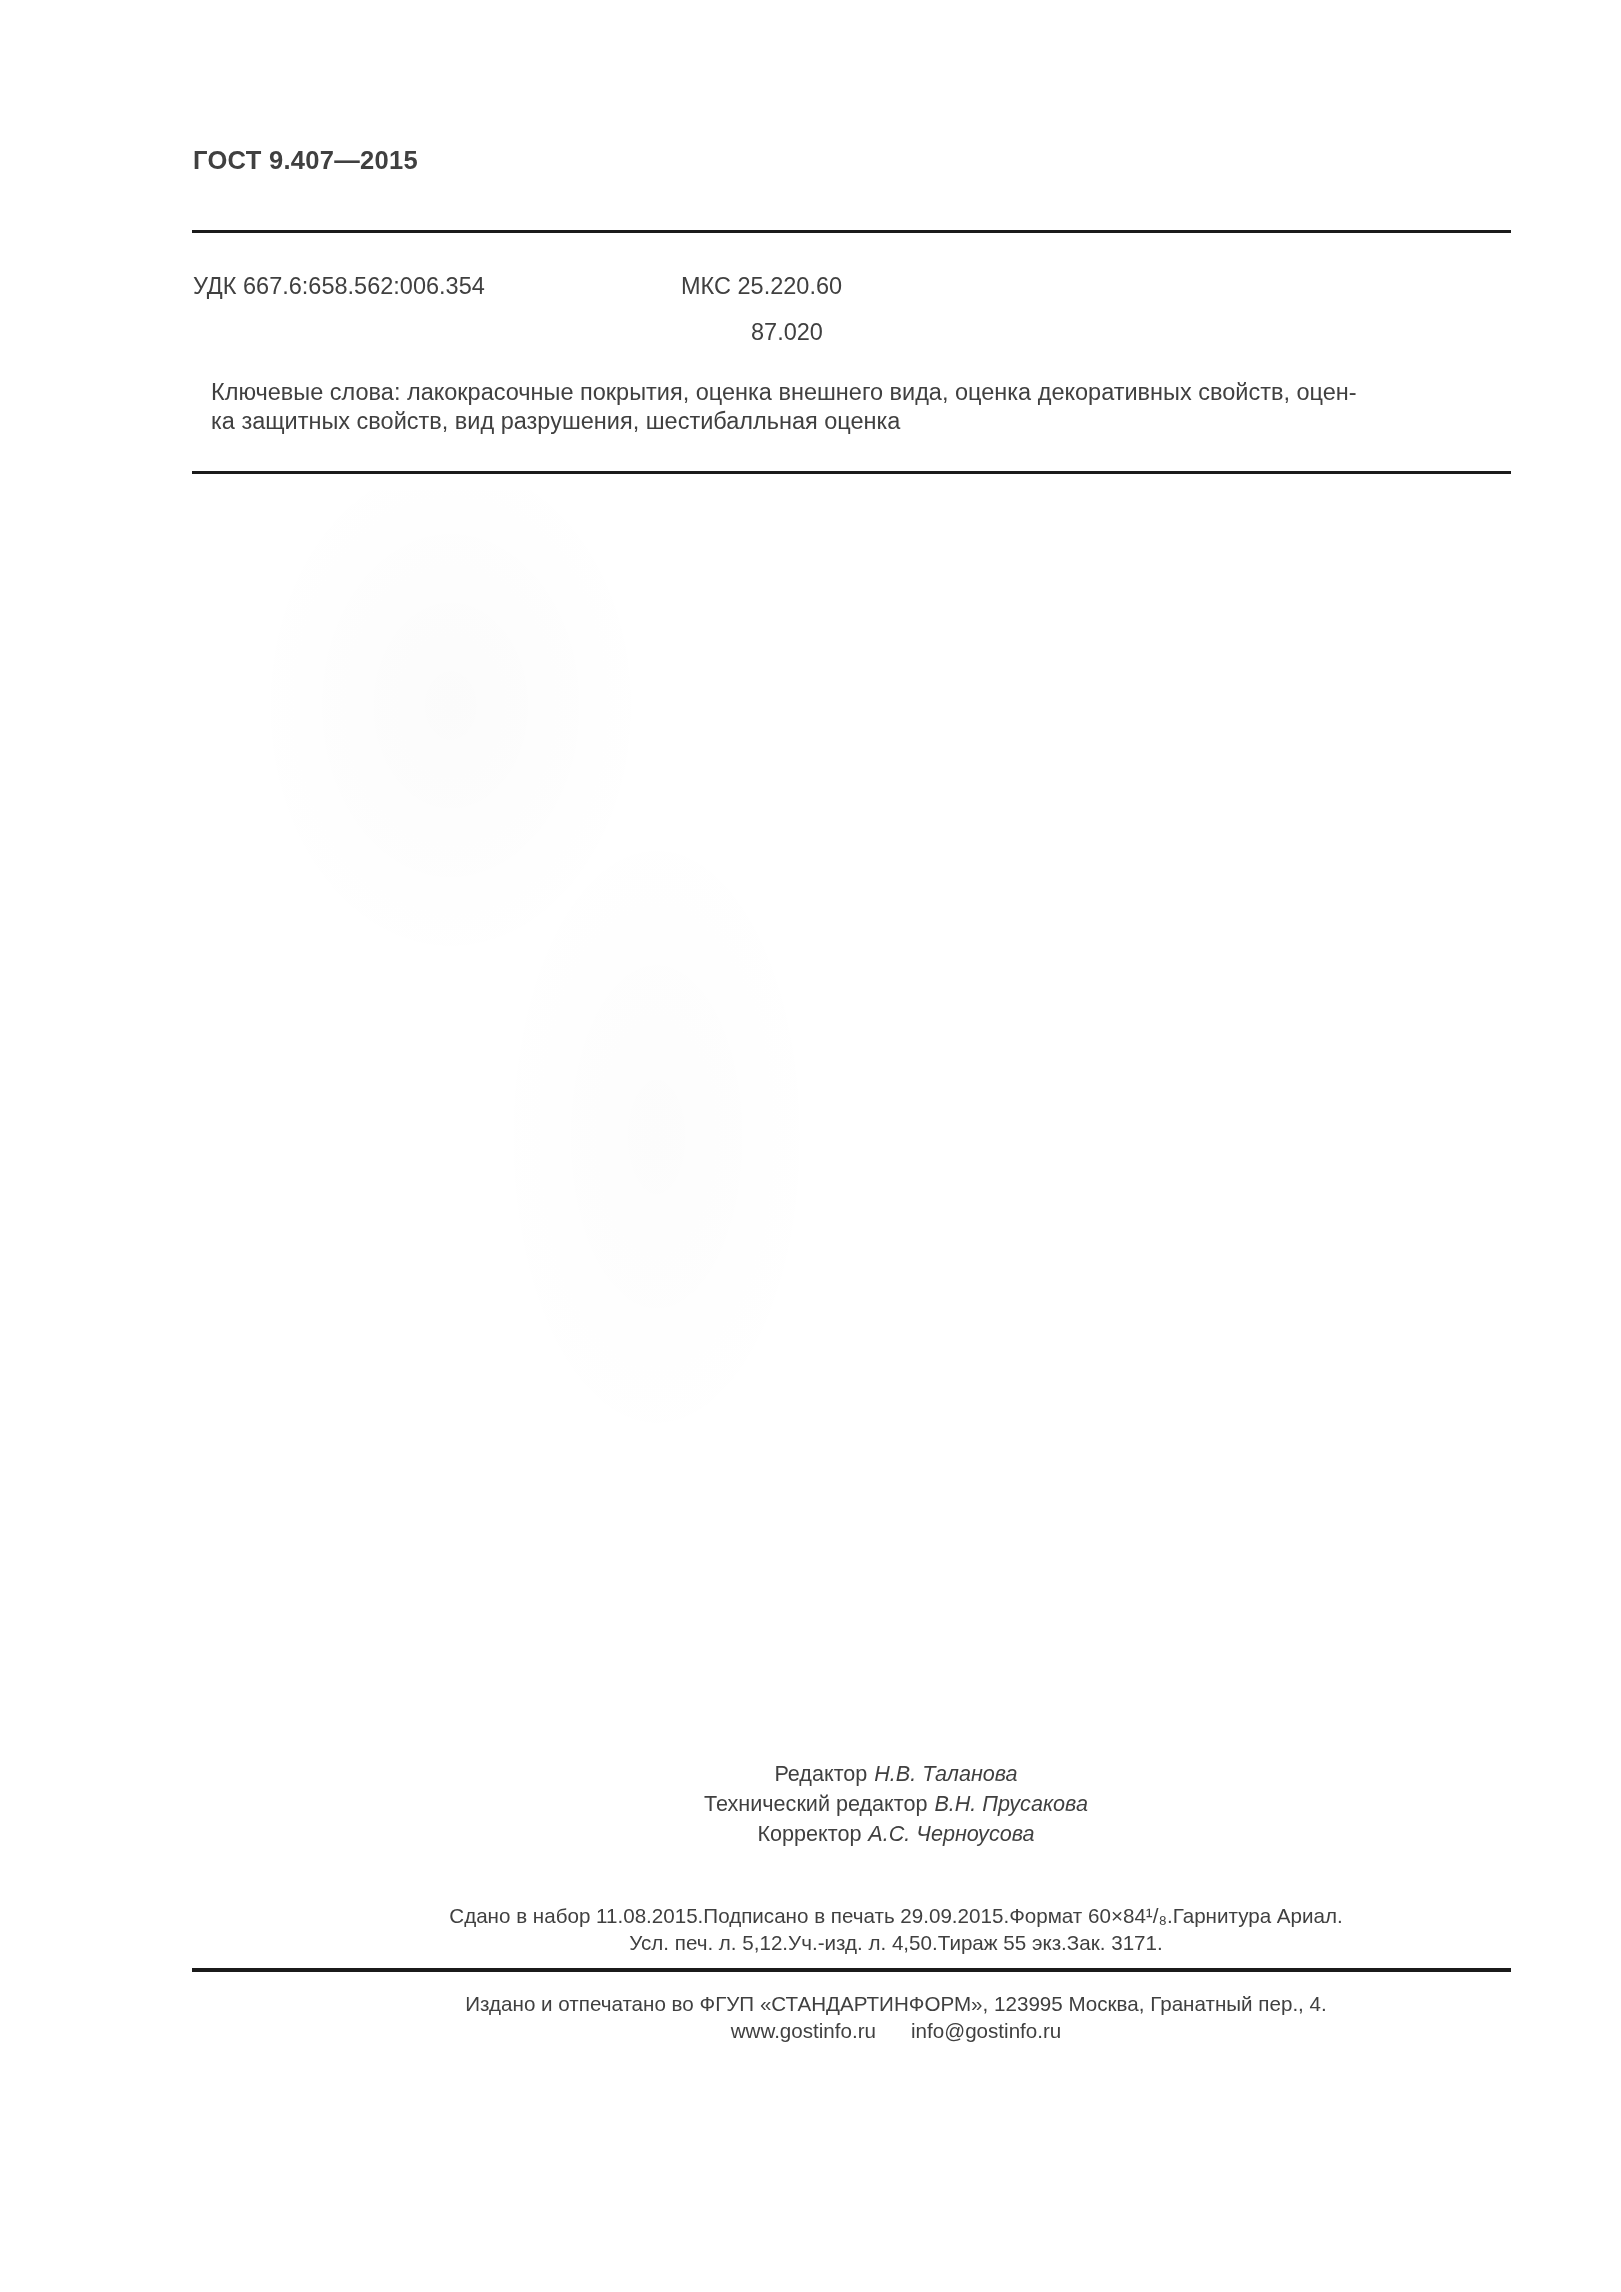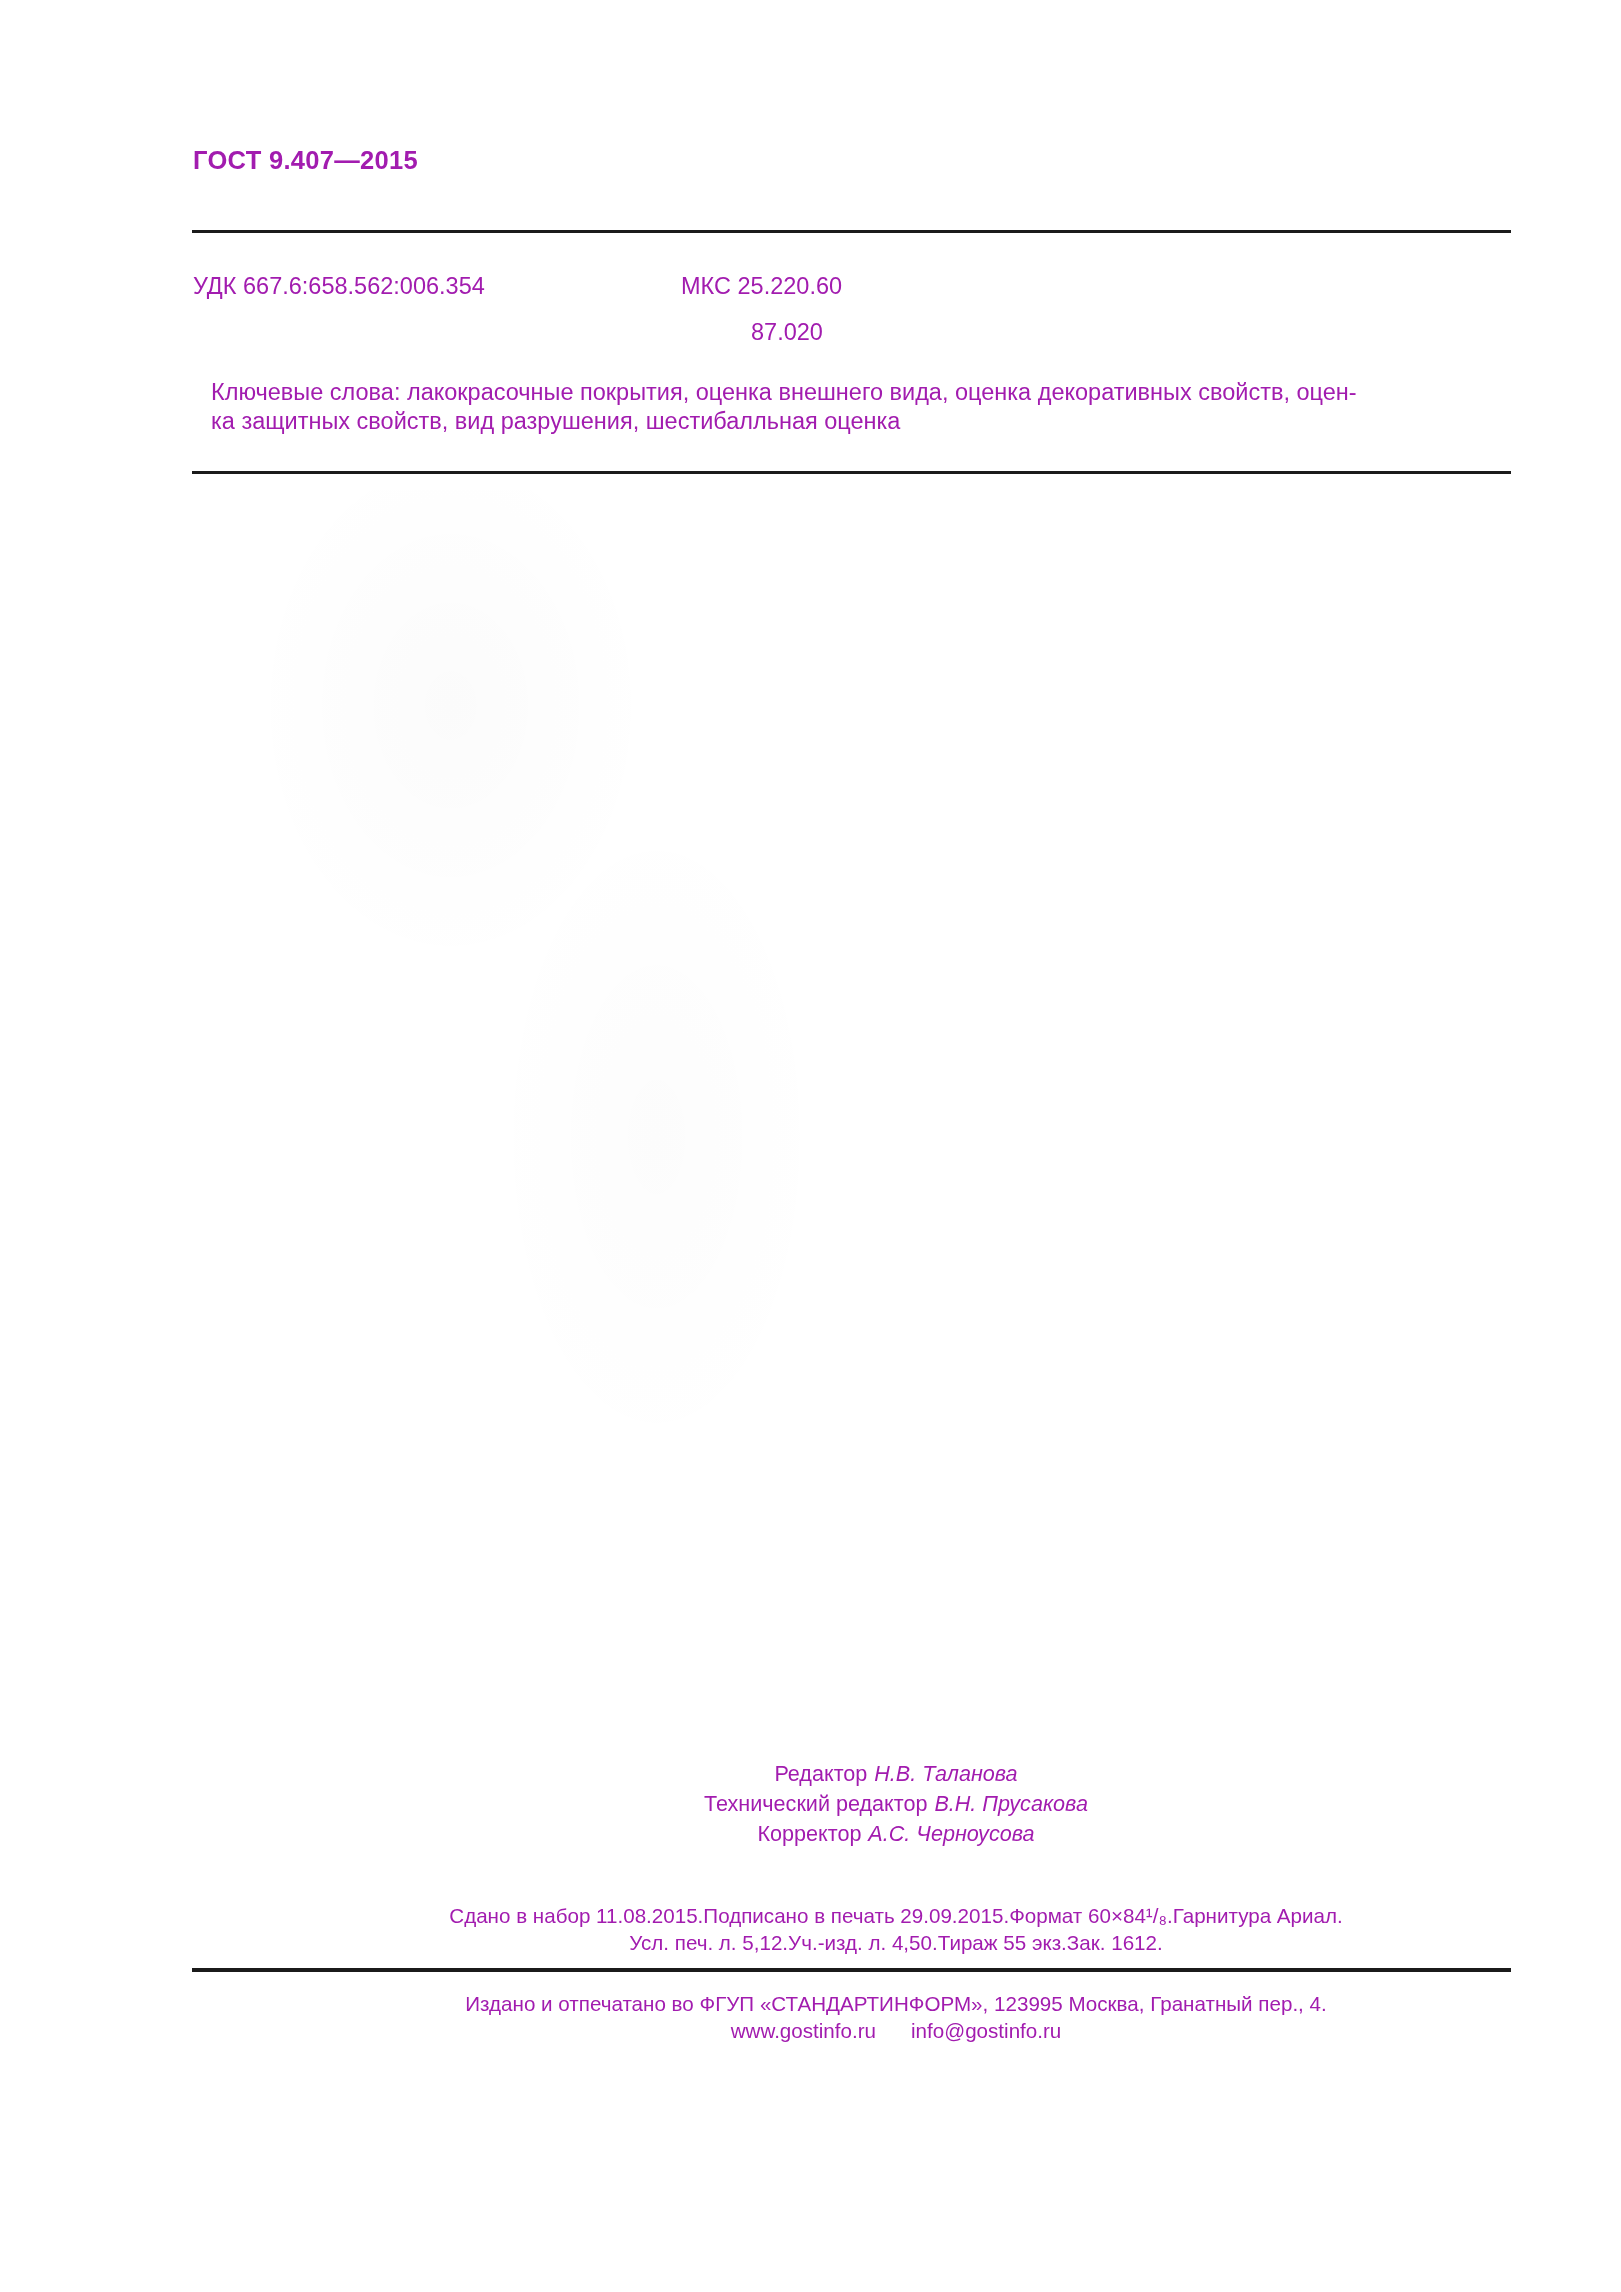--- a/index.html
+++ b/index.html
@@ -6,21 +6,21 @@
     margin: 0;
     padding: 0;
     background: #e8e8e8;
   }
   .page {
     position: relative;
     width: 1621px;
     height: 2293px;
     margin: 0 auto;
     background: #ffffff;
-    color: #a21caf;
+    color: #404040;
     font-family: "Liberation Sans", "DejaVu Sans", sans-serif;
     overflow: hidden;
   }
   
   .page::before {
     content: "";
     position: absolute;
     left: 245px; top: 490px;
     width: 686px; height: 1078px;
     background:
@@ -141,21 +141,21 @@
     <div class="imprint-row">
       <span>Сдано в набор 11.08.2015.</span>
       <span>Подписано в печать 29.09.2015.</span>
       <span>Формат 60×84¹/₈.</span>
       <span>Гарнитура Ариал.</span>
     </div>
     <div class="imprint-row">
       <span>Усл. печ. л. 5,12.</span>
       <span>Уч.-изд. л. 4,50.</span>
       <span>Тираж 55 экз.</span>
-      <span>Зак. 1612.</span>
+      <span>Зак. 3171.</span>
     </div>
   </div>
 
   <div class="abs rule rule-3"></div>
 
   <div class="abs colophon-axis publisher">
     <div>Издано и отпечатано во ФГУП «СТАНДАРТИНФОРМ», 123995 Москва, Гранатный пер., 4.</div>
     <div class="publisher-contacts">
       <span>www.gostinfo.ru</span>
       <span>info@gostinfo.ru</span>

